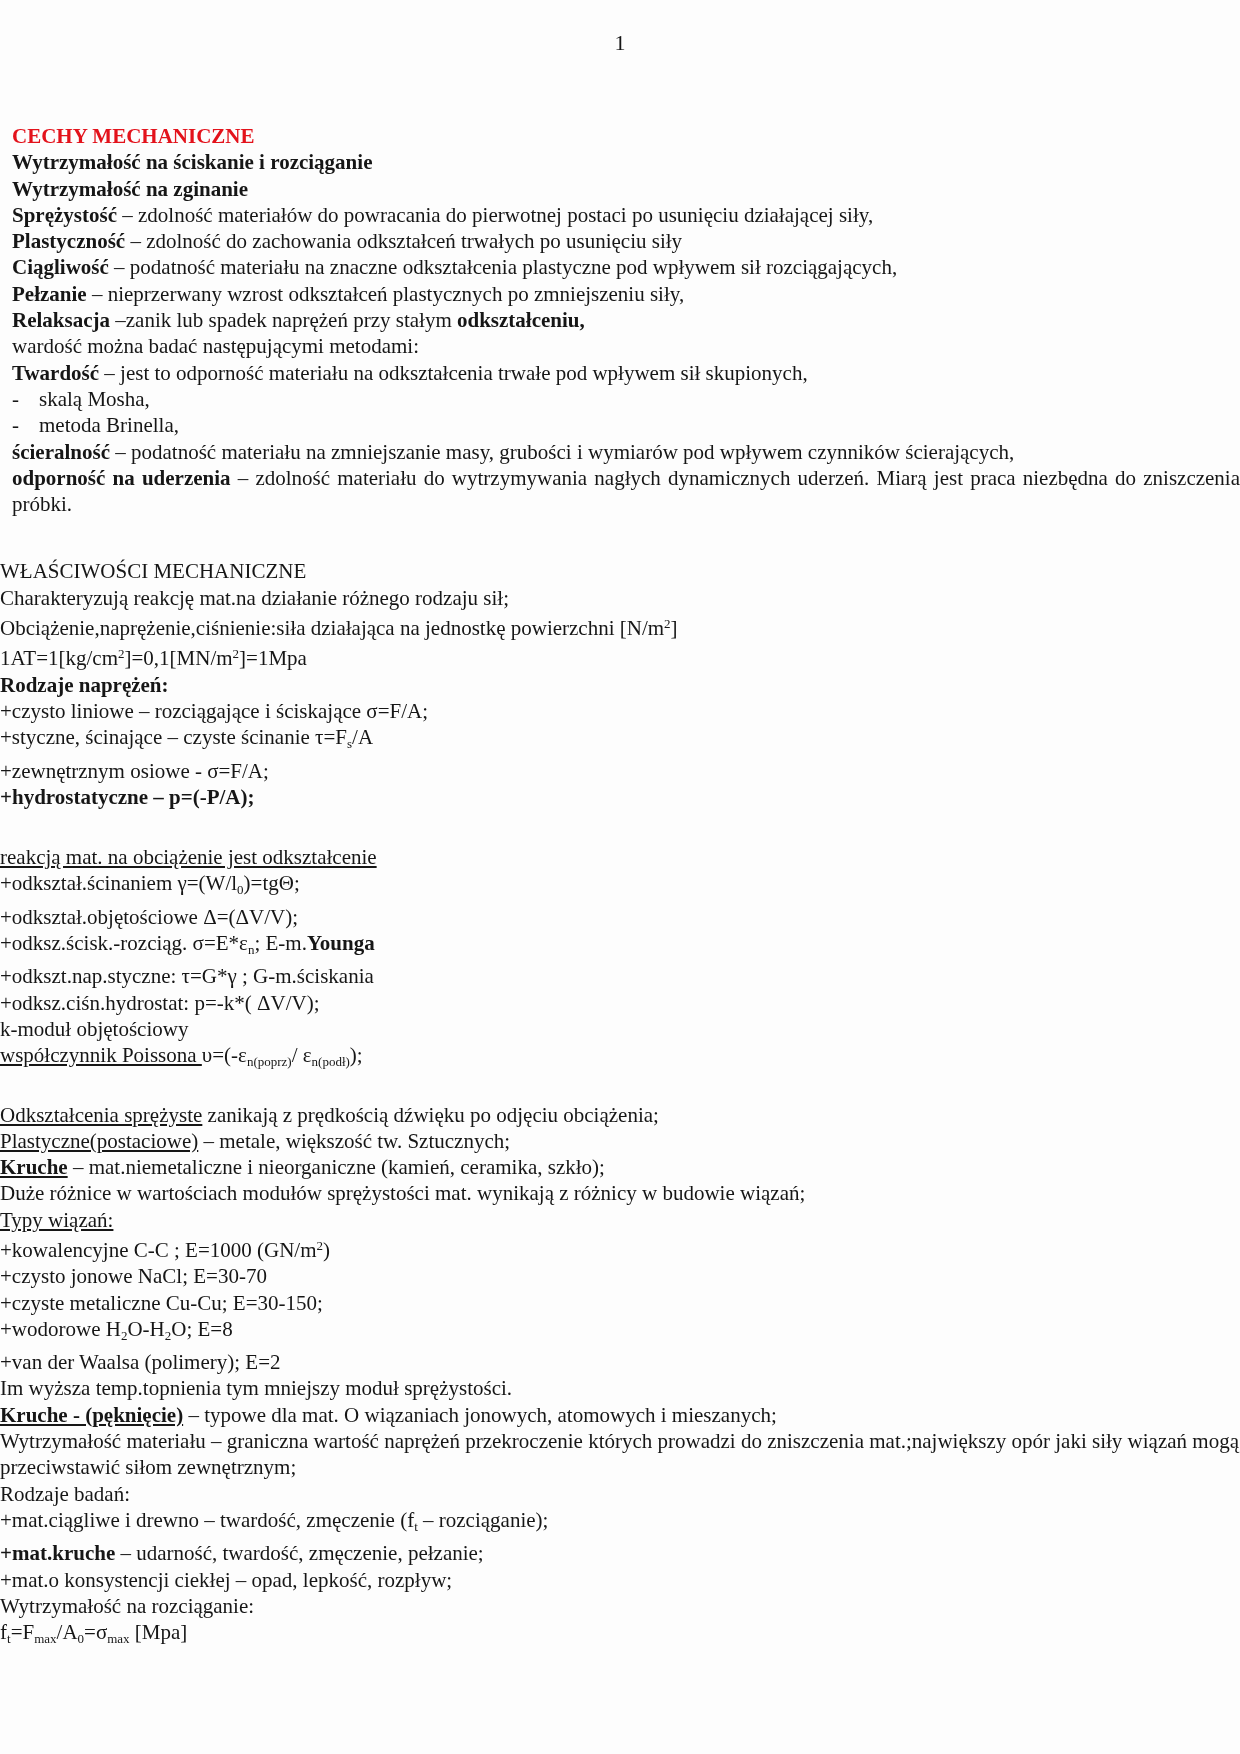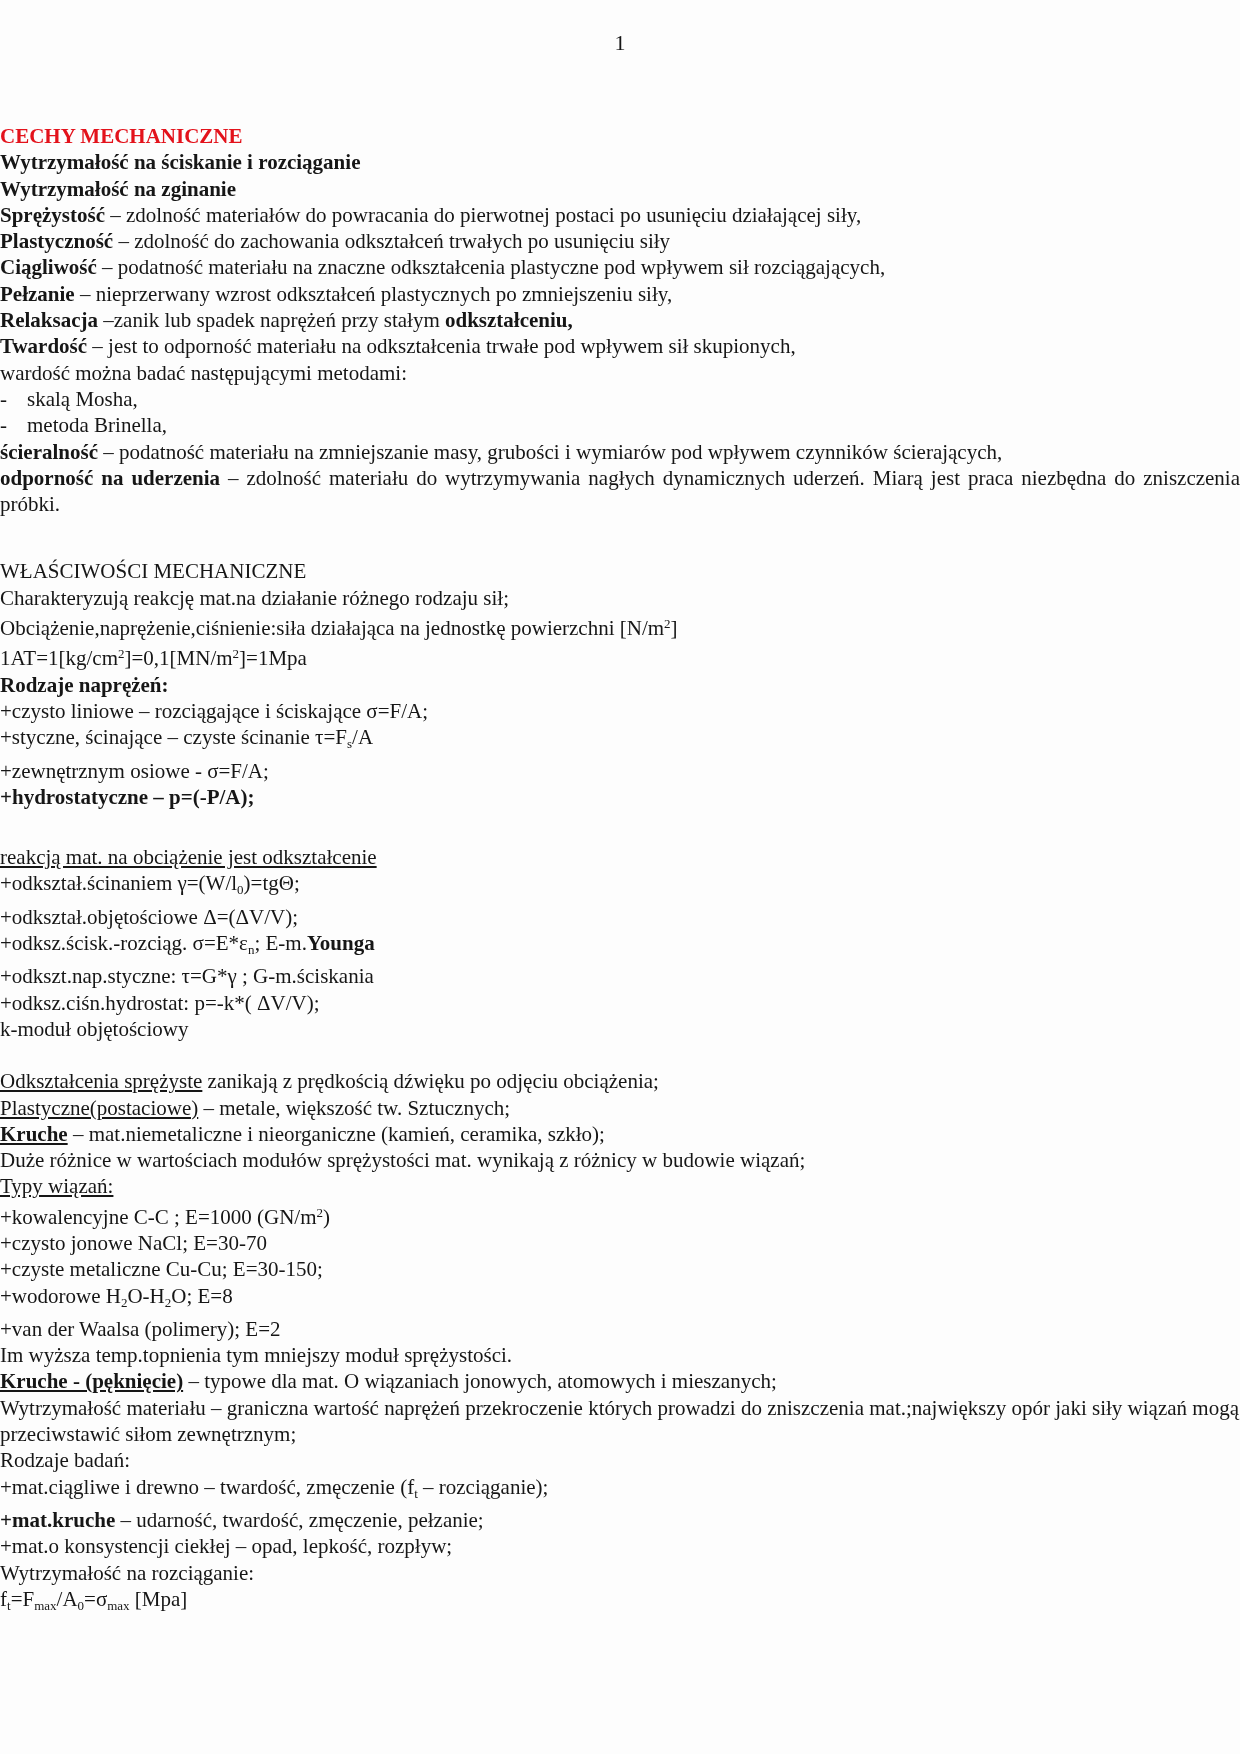--- a/index.html
+++ b/index.html
@@ -17,21 +17,21 @@
     font-size:22px; line-height:26px;
   }
   .content { position:absolute; top:123px; left:0; right:0; }
   p.line {
     margin:0;
     font-size:21px;
     line-height:26.3px;
     min-height:26.3px;
     white-space:normal;
   }
-  .sec-a { margin-left:128px; margin-right:104px; }
+  .sec-a { margin-left:128px; margin-right:104px;padding-left:12px; }
   .sec-b { margin-left:110px; margin-right:130px; }
   .justify { text-align:justify; }
   .dash-item > span:first-child { display:inline-block; width:27px; }
   .bold { font-weight:bold; }
   .und  { text-decoration:underline; }
   .red  { color:#e3121b; }
   .sp   { font-size:13px; vertical-align:7px; }
   .sb   { font-size:13px; vertical-align:-4px; }
 </style>
 </head>
@@ -41,42 +41,43 @@
   <div class="pageno">1</div>
   <div class="content">
       <p class="line sec-a"><span class="bold red">CECHY MECHANICZNE</span></p>
       <p class="line sec-a"><span class="bold">Wytrzymałość na ściskanie i rozciąganie</span></p>
       <p class="line sec-a"><span class="bold">Wytrzymałość na zginanie</span></p>
       <p class="line sec-a"><span class="bold">Sprężystość</span><span> – zdolność materiałów do powracania do pierwotnej postaci po usunięciu działającej siły,</span></p>
       <p class="line sec-a"><span class="bold">Plastyczność</span><span> – zdolność do zachowania odkształceń trwałych po usunięciu siły</span></p>
       <p class="line sec-a justify"><span class="bold">Ciągliwość</span><span> – podatność materiału na znaczne odkształcenia plastyczne pod wpływem sił rozciągających,</span></p>
       <p class="line sec-a"><span class="bold">Pełzanie</span><span> – nieprzerwany wzrost odkształceń plastycznych po zmniejszeniu siły,</span></p>
       <p class="line sec-a"><span class="bold">Relaksacja</span><span> –zanik lub spadek naprężeń przy stałym </span><span class="bold">odkształceniu,</span></p>
+      <p class="line sec-a"><span>wardość można badać następującymi metodami:</span></p>
       <p class="line sec-a"><span class="bold">Twardość</span><span> – jest to odporność materiału na odkształcenia trwałe pod wpływem sił skupionych,</span></p>
-      <p class="line sec-a"><span>wardość można badać następującymi metodami:</span></p>
       <p class="line sec-a dash-item"><span>-</span><span>skalą Mosha,</span></p>
       <p class="line sec-a dash-item"><span>-</span><span>metoda Brinella,</span></p>
       <p class="line sec-a justify"><span class="bold">ścieralność</span><span> – podatność materiału na zmniejszanie masy, grubości i wymiarów  pod wpływem czynników ścierających,</span></p>
       <p class="line sec-a justify"><span class="bold">odporność na uderzenia</span><span> – zdolność materiału do wytrzymywania nagłych dynamicznych uderzeń. Miarą jest praca niezbędna do zniszczenia próbki.</span></p>
       <p class="line sec-b" style="margin-top: 41px;"><span>WŁAŚCIWOŚCI MECHANICZNE</span></p>
       <p class="line sec-b"><span>Charakteryzują reakcję mat.na działanie różnego rodzaju sił;</span></p>
       <p class="line sec-b"><span>Obciążenie,naprężenie,ciśnienie:siła działająca na jednostkę powierzchni [N/m</span><span class="sp">2</span><span>]</span></p>
       <p class="line sec-b"><span>1AT=1[kg/cm</span><span class="sp">2</span><span>]=0,1[MN/m</span><span class="sp">2</span><span>]=1Mpa</span></p>
       <p class="line sec-b"><span class="bold">Rodzaje naprężeń:</span></p>
       <p class="line sec-b"><span>+czysto liniowe – rozciągające i ściskające σ=F/A;</span></p>
       <p class="line sec-b"><span>+styczne, ścinające – czyste ścinanie τ=F</span><span class="sb">s</span><span>/A</span></p>
       <p class="line sec-b"><span>+zewnętrznym osiowe - σ=F/A;</span></p>
       <p class="line sec-b"><span class="bold">+hydrostatyczne – p=(-P/A);</span></p>
       <p class="line sec-b" style="margin-top: 34px;"><span class="und">reakcją mat. na obciążenie jest odkształcenie</span></p>
       <p class="line sec-b"><span>+odkształ.ścinaniem γ=(W/l</span><span class="sb">0</span><span>)=tgΘ;</span></p>
       <p class="line sec-b"><span>+odkształ.objętościowe Δ=(ΔV/V);</span></p>
       <p class="line sec-b"><span>+odksz.ścisk.-rozciąg. σ=E*ε</span><span class="sb">n</span><span>; E-m.</span><span class="bold">Younga</span></p>
       <p class="line sec-b"><span>+odkszt.nap.styczne: τ=G*γ ; G-m.ściskania</span></p>
       <p class="line sec-b"><span>+odksz.ciśn.hydrostat: p=-k*( ΔV/V);</span></p>
       <p class="line sec-b"><span>k-moduł objętościowy</span></p>
+      <p class="line sec-b"><span class="und">współczynnik Poissona </span><span>υ=(-ε</span><span class="sb">n(poprz)</span><span>/ ε</span><span class="sb">n(podł)</span><span>);</span></p>
       <p class="line sec-b" style="margin-top: 26px;"><span class="und">Odkształcenia sprężyste</span><span> zanikają z prędkością dźwięku po odjęciu obciążenia;</span></p>
       <p class="line sec-b"><span class="und">Plastyczne(postaciowe)</span><span> – metale, większość tw. Sztucznych;</span></p>
       <p class="line sec-b"><span class="bold und">Kruche</span><span> – mat.niemetaliczne i nieorganiczne (kamień, ceramika, szkło);</span></p>
       <p class="line sec-b"><span>Duże różnice w wartościach modułów sprężystości mat. wynikają z różnicy w budowie wiązań;</span></p>
       <p class="line sec-b"><span class="und">Typy wiązań:</span></p>
       <p class="line sec-b"><span>+kowalencyjne C-C ; E=1000 (GN/m</span><span class="sp">2</span><span>)</span></p>
       <p class="line sec-b"><span>+czysto jonowe NaCl; E=30-70</span></p>
       <p class="line sec-b"><span>+czyste metaliczne Cu-Cu; E=30-150;</span></p>
       <p class="line sec-b"><span>+wodorowe H</span><span class="sb">2</span><span>O-H</span><span class="sb">2</span><span>O; E=8</span></p>
       <p class="line sec-b"><span>+van der Waalsa (polimery); E=2</span></p>

